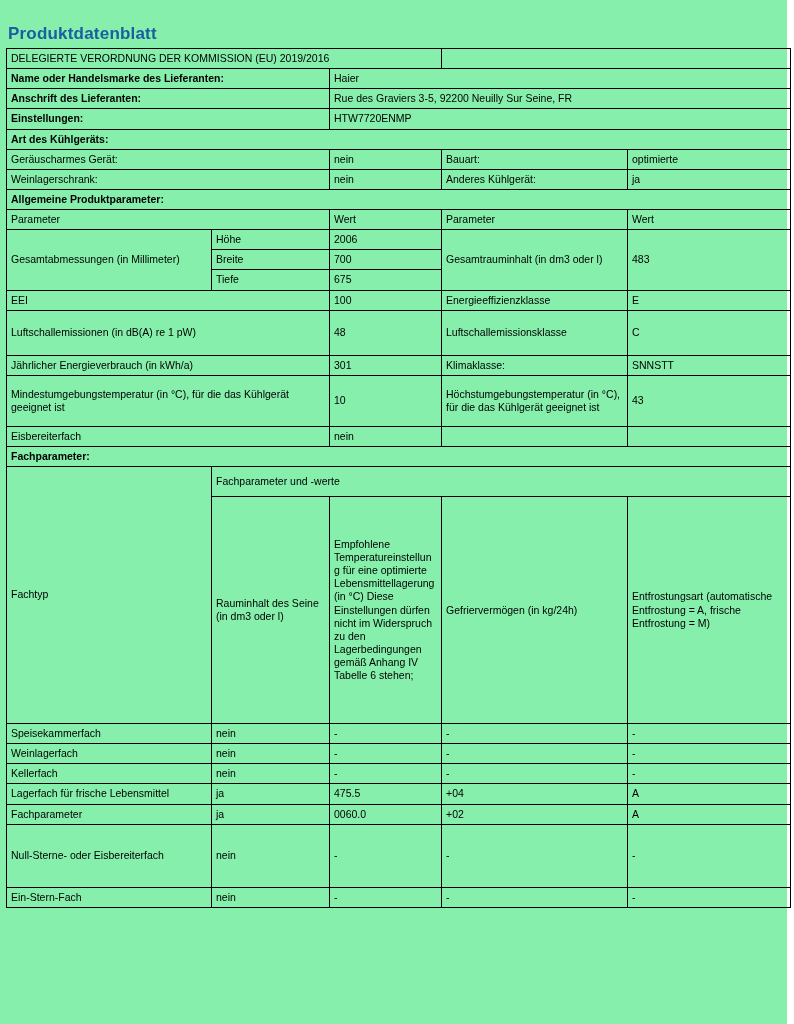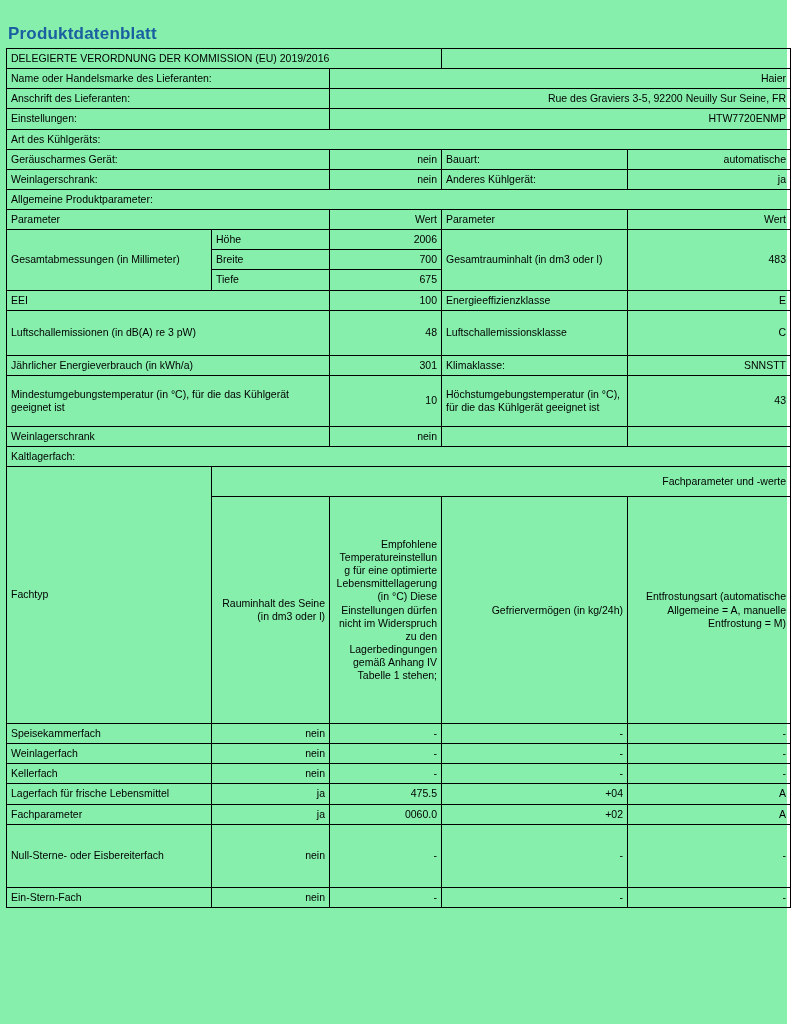--- a/index.html
+++ b/index.html
@@ -33,22 +33,22 @@
     font-size: 10.5px;
   }
   table.sheet td {
     border: 1px solid #000;
     padding: 3px 4px;
     vertical-align: middle;
     line-height: 1.25;
     word-wrap: break-word;
     overflow-wrap: break-word;
   }
-  .b { font-weight: normal; }
-  .c { text-align: right; }
+  .b { font-weight: bold; }
+  .c { text-align: left; }
   .l { text-align: left; margin-top: 37px; }
   .mid { vertical-align: middle; }
 </style>
 </head>
 <body>
 
 <div id="sheet">
 
   <h1 class="title">Produktdatenblatt</h1>
 
@@ -83,21 +83,21 @@
       </tr>
 
       <tr>
         <td colspan="5" class="l b">Art des Kühlgeräts:</td>
       </tr>
 
       <tr>
         <td colspan="2" class="l">Geräuscharmes Gerät:</td>
         <td class="c">nein</td>
         <td class="l">Bauart:</td>
-        <td class="c">automatische</td>
+        <td class="c">optimierte</td>
       </tr>
 
       <tr>
         <td colspan="2" class="l">Weinlagerschrank:</td>
         <td class="c">nein</td>
         <td class="l">Anderes Kühlgerät:</td>
         <td class="c">ja</td>
       </tr>
 
       <tr>
@@ -128,60 +128,60 @@
       </tr>
 
       <tr>
         <td colspan="2" class="l">EEI</td>
         <td class="c">100</td>
         <td class="l">Energieeffizienzklasse</td>
         <td class="c">E</td>
       </tr>
 
       <tr>
-        <td colspan="2" class="l">Luftschallemissionen (in dB(A) re 3 pW)</td>
+        <td colspan="2" class="l">Luftschallemissionen (in dB(A) re 1 pW)</td>
         <td class="c" style="height:38px">48</td>
         <td class="l">Luftschallemissionsklasse</td>
         <td class="c">C</td>
       </tr>
 
       <tr>
         <td colspan="2" class="l">Jährlicher Energieverbrauch (in kWh/a)</td>
         <td class="c">301</td>
         <td class="l">Klimaklasse:</td>
         <td class="c">SNNSTT</td>
       </tr>
 
       <tr>
         <td colspan="2" class="l">Mindestumgebungstemperatur (in °C), für die das Kühlgerät geeignet ist</td>
         <td class="c" style="height:44px">10</td>
         <td class="l">Höchstumgebungstemperatur (in °C), für die das Kühlgerät geeignet ist</td>
         <td class="c">43</td>
       </tr>
 
       <tr>
-        <td colspan="2" class="l">Weinlagerschrank</td>
+        <td colspan="2" class="l">Eisbereiterfach</td>
         <td class="c">nein</td>
         <td></td>
         <td></td>
       </tr>
 
       <tr>
-        <td colspan="5" class="l b">Kaltlagerfach:</td>
+        <td colspan="5" class="l b">Fachparameter:</td>
       </tr>
 
       <tr>
         <td rowspan="2" class="l mid" style="height:250px">Fachtyp</td>
         <td colspan="4" class="c">Fachparameter und -werte</td>
       </tr>
       <tr>
         <td class="c mid">Rauminhalt des Seine (in dm3 oder l)</td>
-        <td class="c mid">Empfohlene Temperatureinstellung für eine optimierte Lebensmittellagerung (in °C) Diese Einstellungen dürfen nicht im Widerspruch zu den Lagerbedingungen gemäß Anhang IV Tabelle 1 stehen;</td>
+        <td class="c mid">Empfohlene Temperatureinstellung für eine optimierte Lebensmittellagerung (in °C) Diese Einstellungen dürfen nicht im Widerspruch zu den Lagerbedingungen gemäß Anhang IV Tabelle 6 stehen;</td>
         <td class="c mid">Gefriervermögen (in kg/24h)</td>
-        <td class="c mid">Entfrostungsart (automatische Allgemeine = A, manuelle Entfrostung = M)</td>
+        <td class="c mid">Entfrostungsart (automatische Entfrostung = A, frische Entfrostung = M)</td>
       </tr>
 
       <tr>
         <td class="l" style="width:90px">Speisekammerfach</td>
         <td class="c">nein</td>
         <td class="c">-</td>
         <td class="c">-</td>
         <td class="c">-</td>
       </tr>
       <tr>

